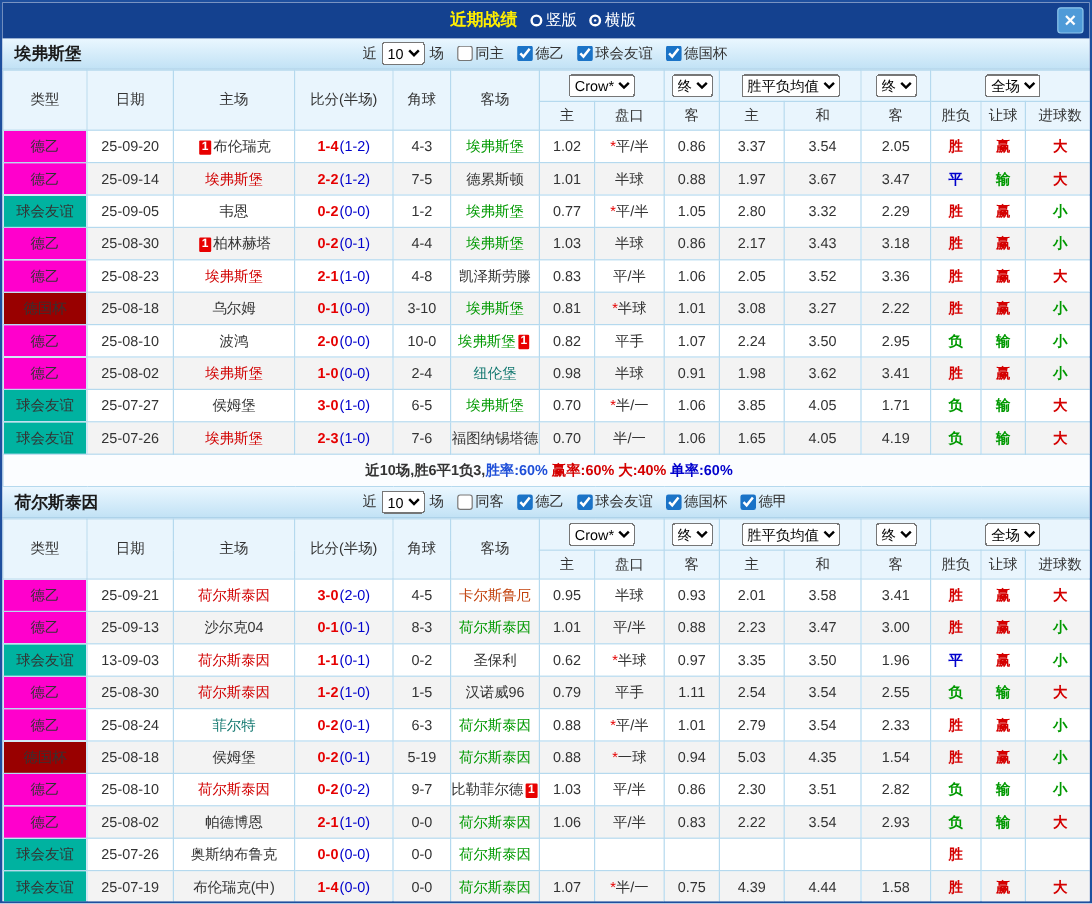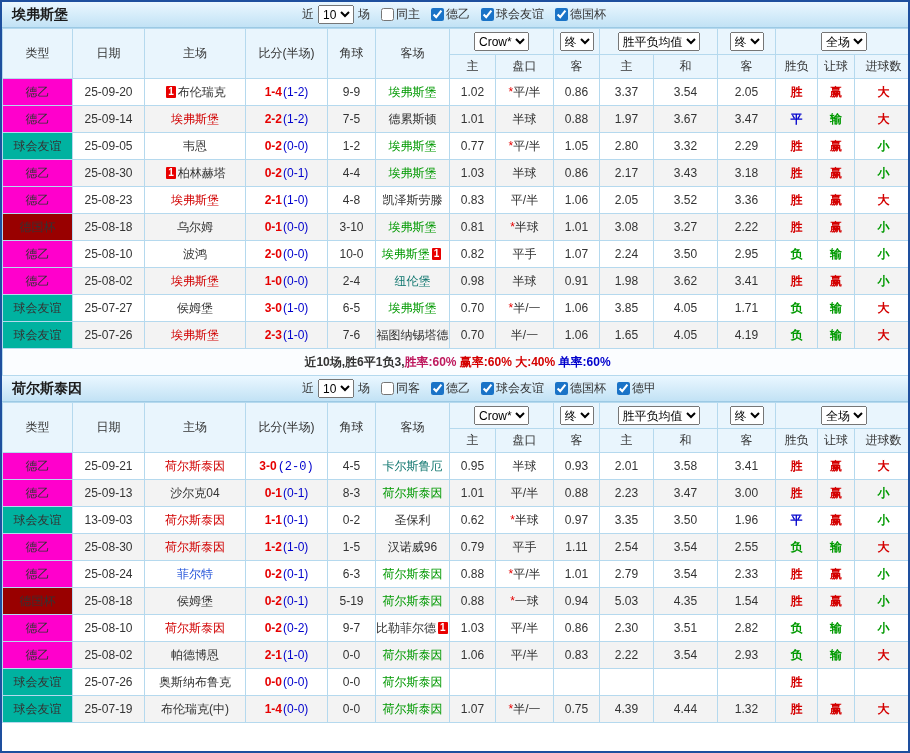--- a/index.html
+++ b/index.html
@@ -62,20 +62,31 @@
   }
   .ft { font-weight:bold; }
   .ht { margin-left:1px; }
   td.res { font-weight:bold; }
   .sumrow td { height:23px; background:#fbfdff !important; font-weight:bold; font-size:12px; }
 </style>
 </head>
 <body>
 
 <div class="window">
+  <div class="titlebar">
+    <span class="title">近期战绩</span>
+    <span class="radio-group"><label class="radio-opt">
+          <span class="radio"></span>
+          <span>竖版</span>
+        </label><label class="radio-opt">
+          <span class="radio sel"></span>
+          <span>横版</span>
+        </label></span>
+    <button class="close">✕</button>
+  </div>
   <div id="sections">
       <section class="section">
         <div class="secbar">
           <div class="team">埃弗斯堡</div>
           <div class="ctrls">
             <span>近</span>
             <select class="count-sel"><option>10</option></select>
             <span>场</span>
             <label class="chk">
               <input type="checkbox" style="">
@@ -138,21 +149,21 @@
               <th>让球</th>
               <th>进球数</th>
             </tr>
           </thead>
           <tbody>
             <tr>
               <td class="type" style="background: rgb(255, 0, 204);">德乙</td>
               <td class="date">25-09-20</td>
               <td class="tcell"><span class="badge">1</span><span style="color: rgb(51, 51, 51);">布伦瑞克</span></td>
               <td class="score"><span class="ft" style="color: rgb(230, 0, 0);">1-4</span><span class="ht" style="color: rgb(0, 0, 204);">(1-2)</span></td>
-              <td>9-9</td>
+              <td>4-3</td>
               <td class="tcell"><span style="color: rgb(0, 153, 0);">埃弗斯堡</span></td>
               <td class="odds">1.02</td>
               <td class="odds"><span style="color: rgb(230, 0, 0);">*</span><span>平/半</span></td>
               <td class="odds">0.86</td>
               <td class="odds">3.37</td>
               <td class="odds">3.54</td>
               <td class="odds">2.05</td>
               <td class="res" style="color: rgb(212, 0, 0);">胜</td>
               <td class="res" style="color: rgb(212, 0, 0);">赢</td>
               <td class="res" style="color: rgb(212, 0, 0);">大</td>
@@ -304,21 +315,21 @@
               <td class="odds">半/一</td>
               <td class="odds">1.06</td>
               <td class="odds">1.65</td>
               <td class="odds">4.05</td>
               <td class="odds">4.19</td>
               <td class="res" style="color: rgb(0, 153, 0);">负</td>
               <td class="res" style="color: rgb(0, 153, 0);">输</td>
               <td class="res" style="color: rgb(212, 0, 0);">大</td>
             </tr>
             <tr class="sumrow">
-              <td colspan="15"><span style="color: rgb(51, 51, 51);">近10场,胜6平1负3,</span><span style="color: #be185d;">胜率:60%</span><span style="color: rgb(212, 0, 0);"> 赢率:60%</span><span style="color: rgb(212, 0, 0);"> 大:40%</span><span style="color: rgb(0, 0, 204);"> 单率:60%</span></td>
+              <td colspan="15"><span style="color: rgb(51, 51, 51);">近10场,胜6平1负3,</span><span style="color: #1d4ed8;">胜率:60%</span><span style="color: rgb(212, 0, 0);"> 赢率:60%</span><span style="color: rgb(212, 0, 0);"> 大:40%</span><span style="color: rgb(0, 0, 204);"> 单率:60%</span></td>
             </tr>
           </tbody>
         </table>
       </section>
       <section class="section">
         <div class="secbar">
           <div class="team">荷尔斯泰因</div>
           <div class="ctrls">
             <span>近</span>
             <select class="count-sel"><option>10</option></select>
@@ -387,23 +398,23 @@
               <th>胜负</th>
               <th>让球</th>
               <th>进球数</th>
             </tr>
           </thead>
           <tbody>
             <tr>
               <td class="type" style="background: rgb(255, 0, 204);">德乙</td>
               <td class="date">25-09-21</td>
               <td class="tcell"><span style="color: rgb(209, 0, 0);">荷尔斯泰因</span></td>
-              <td class="score"><span class="ft" style="color: rgb(230, 0, 0);">3-0</span><span class="ht" style="color: rgb(0, 0, 204); font-family: Liberation Mono, monospace;">(2-0)</span></td>
+              <td class="score"><span class="ft" style="color: rgb(230, 0, 0);">3-0</span><span class="ht" style="color: rgb(0, 0, 204);">(2-0)</span></td>
               <td>4-5</td>
-              <td class="tcell"><span style="color: #0f766e;">卡尔斯鲁厄</span></td>
+              <td class="tcell"><span style="color: #c2410c;">卡尔斯鲁厄</span></td>
               <td class="odds">0.95</td>
               <td class="odds">半球</td>
               <td class="odds">0.93</td>
               <td class="odds">2.01</td>
               <td class="odds">3.58</td>
               <td class="odds">3.41</td>
               <td class="res" style="color: rgb(212, 0, 0);">胜</td>
               <td class="res" style="color: rgb(212, 0, 0);">赢</td>
               <td class="res" style="color: rgb(212, 0, 0);">大</td>
             </tr>
@@ -454,21 +465,21 @@
               <td class="odds">2.54</td>
               <td class="odds">3.54</td>
               <td class="odds">2.55</td>
               <td class="res" style="color: rgb(0, 153, 0);">负</td>
               <td class="res" style="color: rgb(0, 153, 0);">输</td>
               <td class="res" style="color: rgb(212, 0, 0);">大</td>
             </tr>
             <tr>
               <td class="type" style="background: rgb(255, 0, 204);">德乙</td>
               <td class="date">25-08-24</td>
-              <td class="tcell"><span style="color: #1d4ed8;">菲尔特</span></td>
+              <td class="tcell"><span style="color: #0f766e;">菲尔特</span></td>
               <td class="score"><span class="ft" style="color: rgb(230, 0, 0);">0-2</span><span class="ht" style="color: rgb(0, 0, 204);">(0-1)</span></td>
               <td>6-3</td>
               <td class="tcell"><span style="color: rgb(0, 153, 0);">荷尔斯泰因</span></td>
               <td class="odds">0.88</td>
               <td class="odds"><span style="color: rgb(230, 0, 0);">*</span><span>平/半</span></td>
               <td class="odds">1.01</td>
               <td class="odds">2.79</td>
               <td class="odds">3.54</td>
               <td class="odds">2.33</td>
               <td class="res" style="color: rgb(212, 0, 0);">胜</td>
@@ -548,21 +559,21 @@
               <td class="date">25-07-19</td>
               <td class="tcell"><span style="color: rgb(51, 51, 51);">布伦瑞克(中)</span></td>
               <td class="score"><span class="ft" style="color: rgb(230, 0, 0);">1-4</span><span class="ht" style="color: rgb(0, 0, 204);">(0-0)</span></td>
               <td>0-0</td>
               <td class="tcell"><span style="color: rgb(0, 153, 0);">荷尔斯泰因</span></td>
               <td class="odds">1.07</td>
               <td class="odds"><span style="color: rgb(230, 0, 0);">*</span><span>半/一</span></td>
               <td class="odds">0.75</td>
               <td class="odds">4.39</td>
               <td class="odds">4.44</td>
-              <td class="odds">1.32</td>
+              <td class="odds">1.58</td>
               <td class="res" style="color: rgb(212, 0, 0);">胜</td>
               <td class="res" style="color: rgb(212, 0, 0);">赢</td>
               <td class="res" style="color: rgb(212, 0, 0);">大</td>
             </tr>
           </tbody>
         </table>
       </section>
     </div>
 </div>
 

